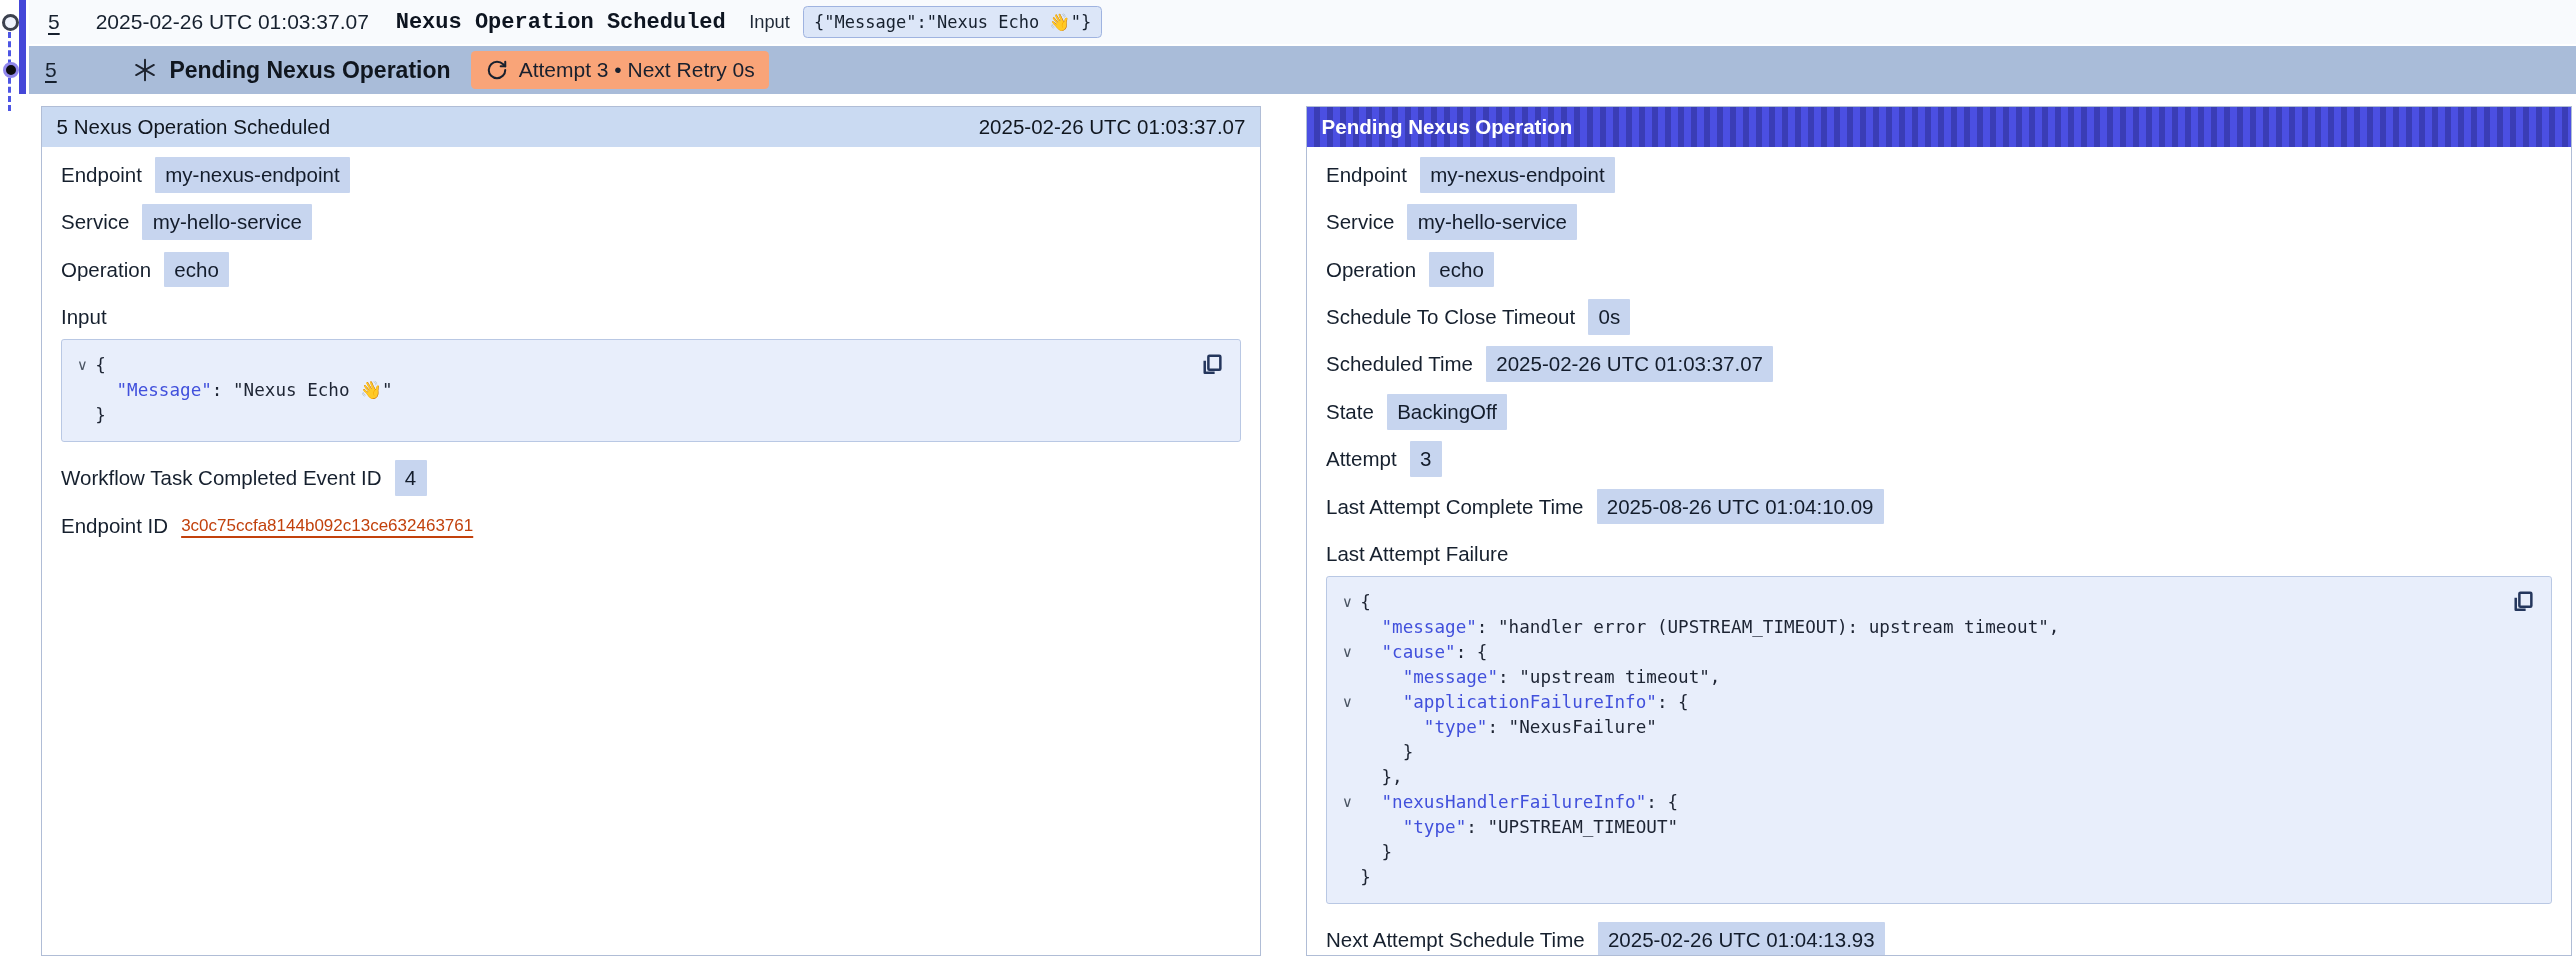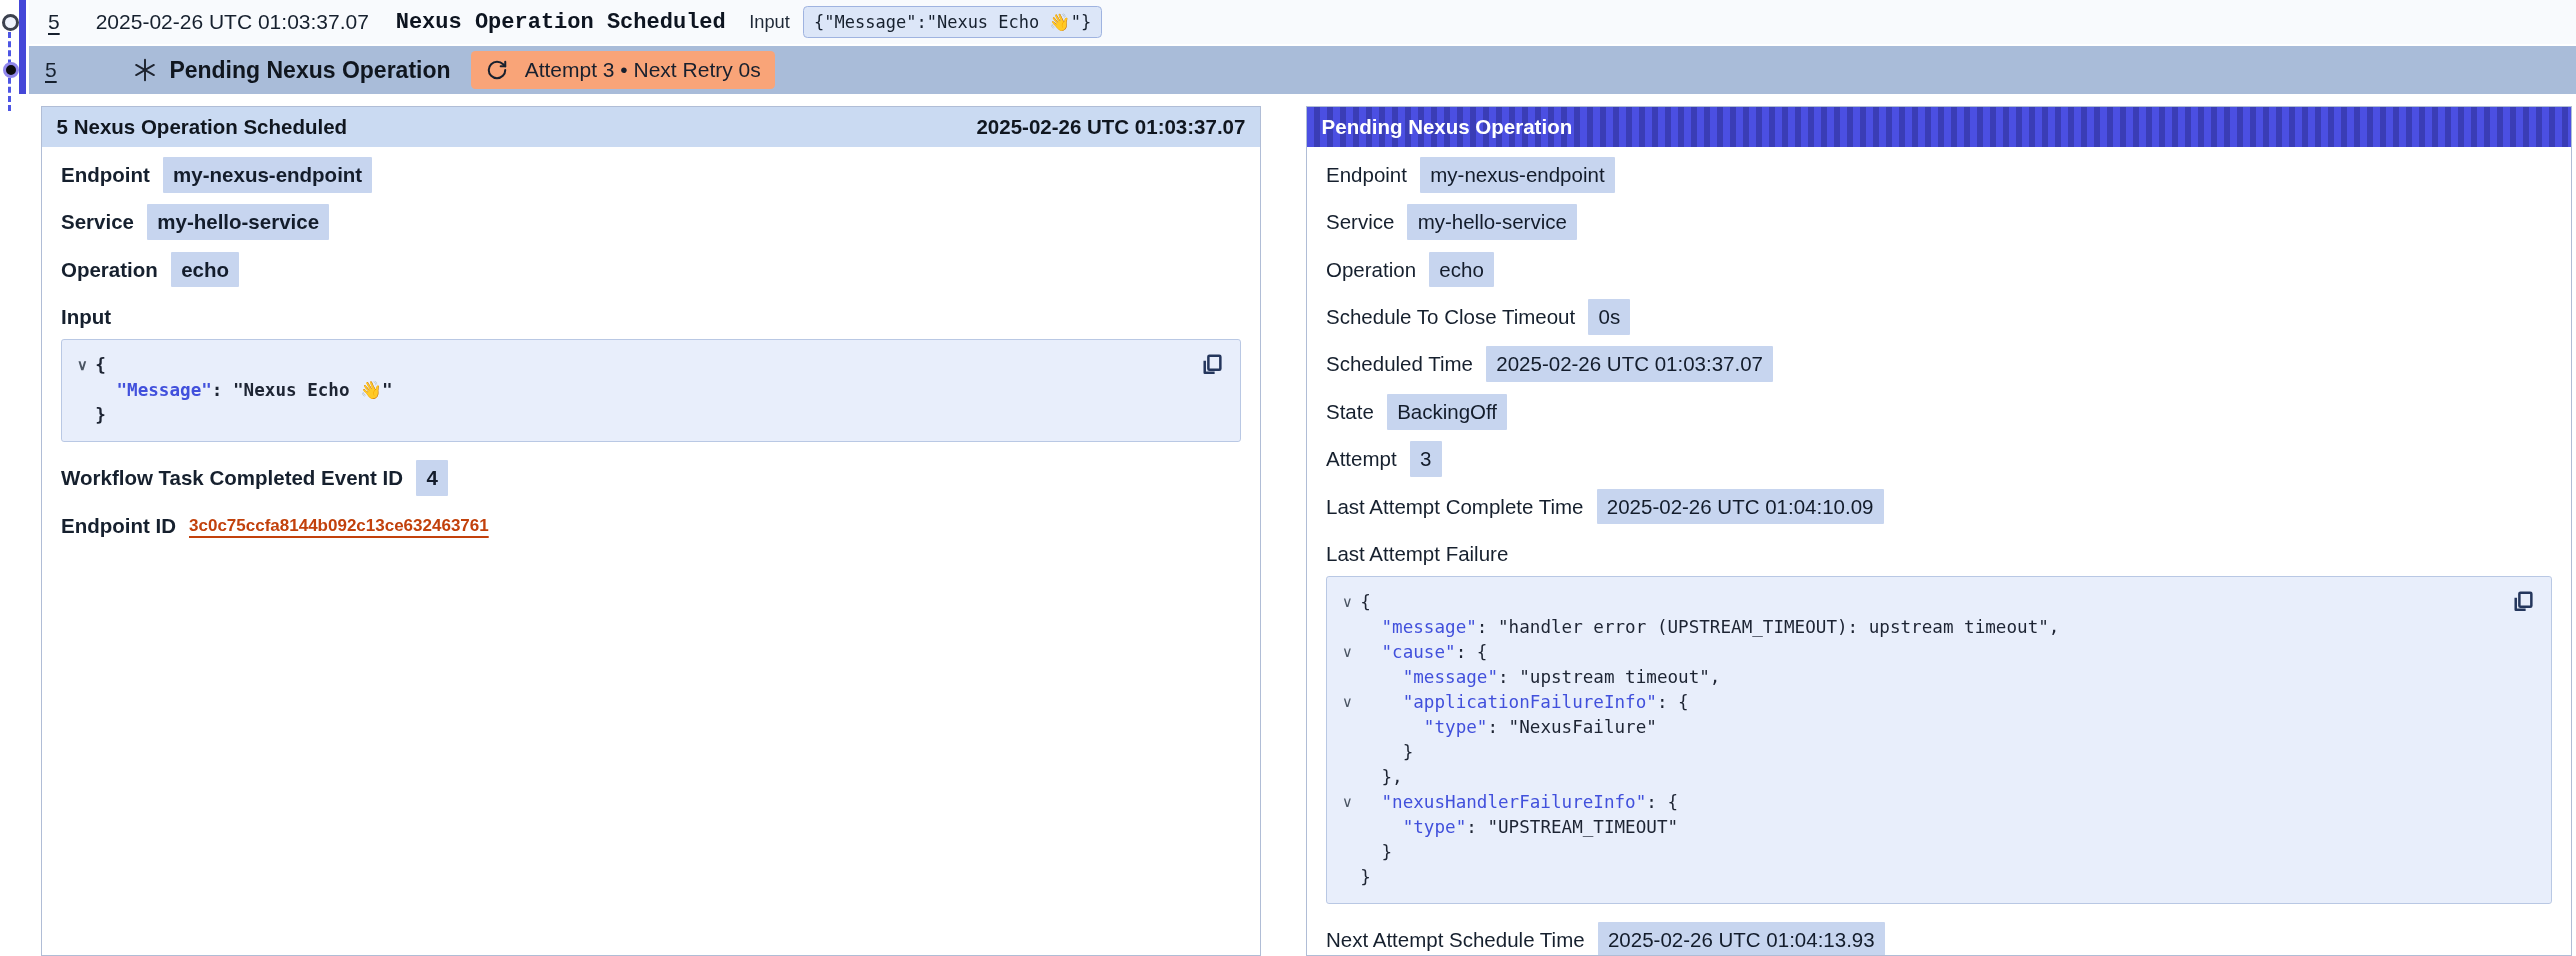--- a/index.html
+++ b/index.html
@@ -25,29 +25,29 @@
   .event-input-label { font-size:18.3px; color:#1f2937; margin-left:23.4px; }
   .event-input-badge { margin-left:13px; font-family:"DejaVu Sans Mono", monospace; font-size:17px;
                color:#16202e; background:#dce6f8; border:1.5px solid #9fb3e0; border-radius:4.4px;
                padding:5.1px 10.3px; }
 
   .pending-row { position:absolute; left:29px; top:46px; width:2547px; height:48px;
                background:#a9bcd9; display:flex; align-items:center; padding-left:16px; }
   .asterisk-icon { width:26px; height:26px; margin-left:75px; }
   .pending-title { font-size:23px; font-weight:700; color:#10161f; margin-left:11.7px; }
   .retry-badge { margin-left:20.5px; background:#f9a478; border-radius:4.4px; height:38px;
-               display:flex; align-items:center; gap:17px; padding:0 14.6px;
+               display:flex; align-items:center; gap:11px; padding:0 14.6px;
                font-size:21px; color:#18202e; }
   .retry-icon { width:22px; height:22px; color:#18202e; }
 
   
   .panels { position:absolute; left:41px; top:106px; width:2531px; height:850px;
             display:flex; gap:45px; }
   .panel { border:1.5px solid #b0bdd6; background:#ffffff; overflow:hidden; }
-  .panel.left  { width:1220px; height:850px;font-weight:bold; }
+  .panel.left  { width:1220px; height:850px; }
   .panel.right { width:1266px; height:850px; }
 
   .panel-header { height:40px; display:flex; align-items:center; justify-content:space-between;
             padding:0 14.6px; font-size:20.5px; }
   .panel.left .panel-header { background:#cadaf2; color:#10161f; }
   .panel.right .panel-header { color:#ffffff; font-weight:700;
             background:repeating-linear-gradient(90deg,#4b4fe2 0 6.6px,#3a3db6 6.6px 13px); }
 
   .panel-body { padding:10.3px 19px 0 19px; }
 
@@ -195,21 +195,21 @@
             <div class="field-row">
               <span class="field-label">State</span>
               <span class="badge">BackingOff</span>
             </div>
             <div class="field-row">
               <span class="field-label">Attempt</span>
               <span class="badge">3</span>
             </div>
             <div class="field-row">
               <span class="field-label">Last Attempt Complete Time</span>
-              <span class="badge">2025-02-26 UTC 01:04:10.09</span>
+              <span class="badge">2025-08-26 UTC 01:04:10.09</span>
             </div>
           </div>
 
         <div class="section-label">Last Attempt Failure</div>
         <div class="code-block">
           <div>
               <div class="code-line">
                 <span class="gutter">∨</span>
                 <span class="code-text">{</span>
               </div>

